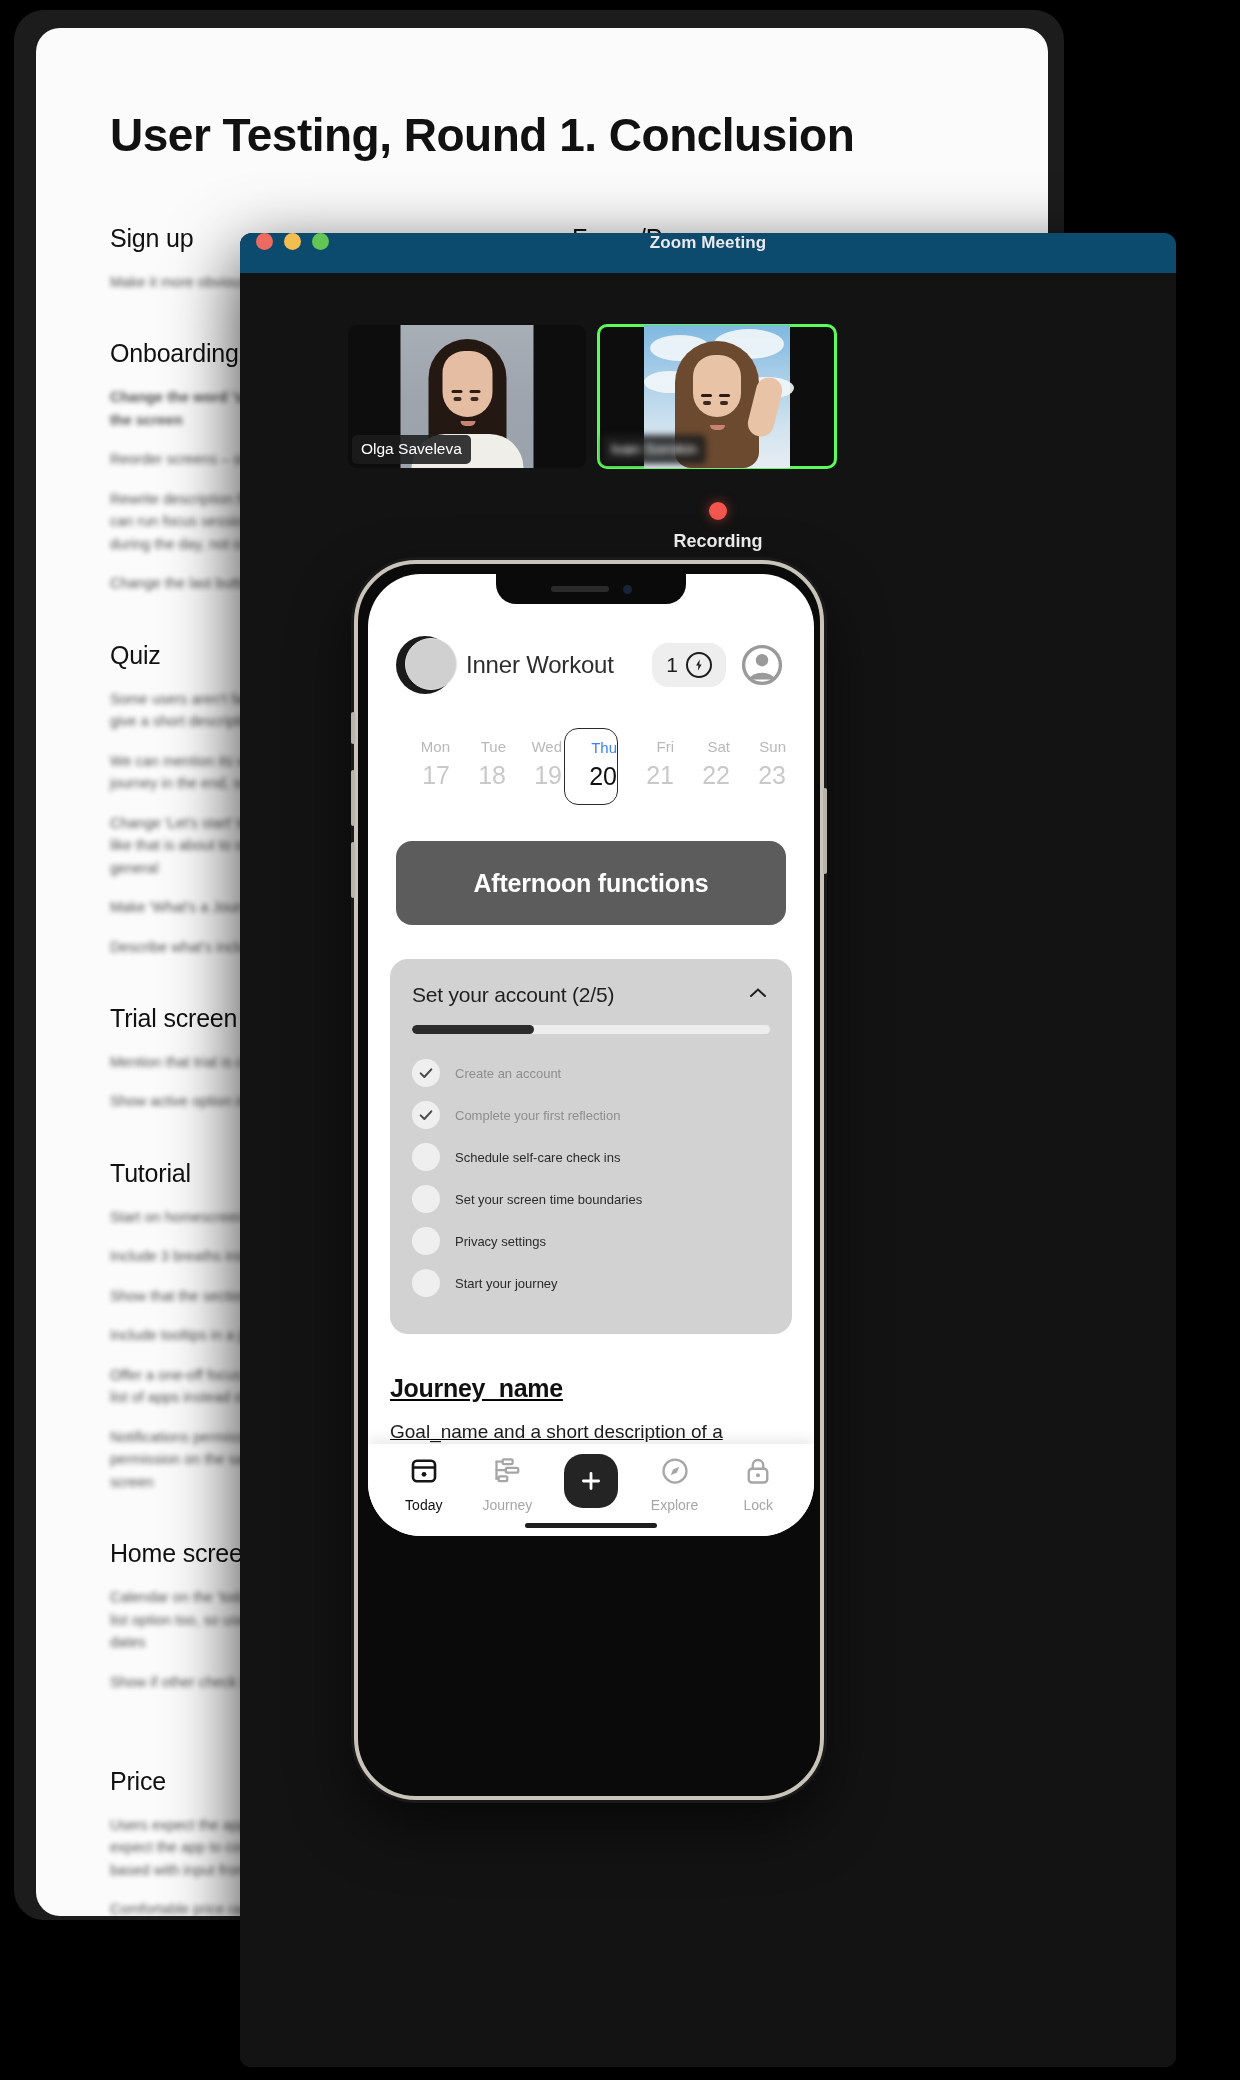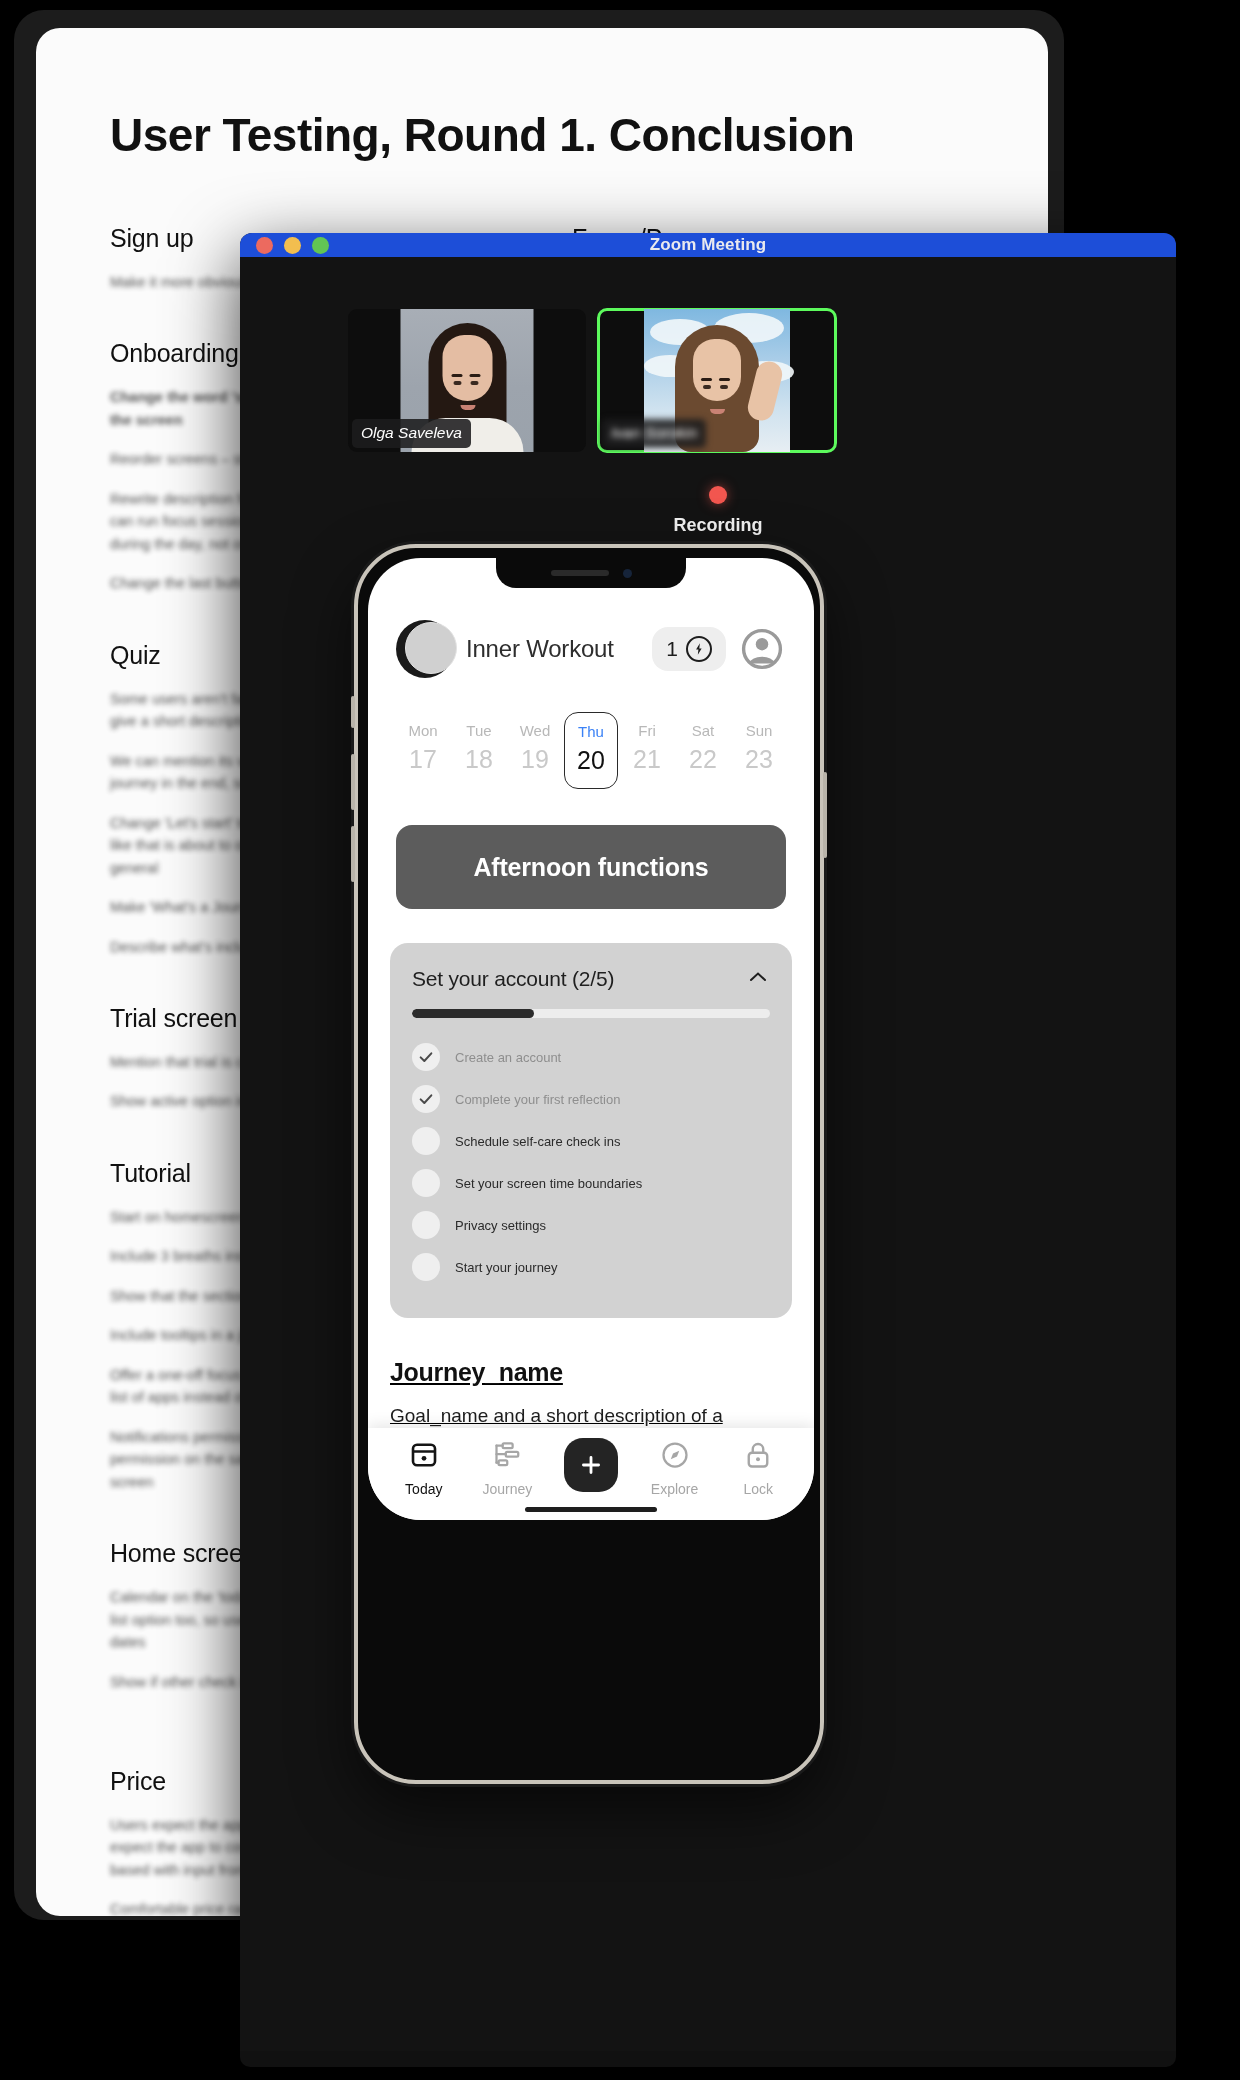--- a/index.html
+++ b/index.html
@@ -74,24 +74,24 @@
     left: 240px;
     top: 233px;
     width: 936px;
     height: 1834px;
     background: #111111;
     border-radius: 12px 12px 10px 10px;
     overflow: hidden;
     box-shadow: 0 22px 70px rgba(0,0,0,0.75);
   }
   .zoom-titlebar {
-    height: 24px;
-    background: #1d4ed8;
-    display: flex;
-    align-items: center;
+    height: 40px;
+    background: #0c4a6e;
+    display: flex;
+    align-items: flex-start;
     position: relative;
   }
   .traffic {
     display: flex;
     gap: 11px;
     margin-left: 16px;
   }
   .dot { width: 17px; height: 17px; border-radius: 50%; }
   .dot.red { background: #ec6a5f; }
   .dot.yellow { background: #f2be4f; }
@@ -109,21 +109,20 @@
     position: relative;
     height: 1794px;
     background: #131313;
   }
 
   
   .tiles {
     display: flex;
     gap: 12px;
     padding: 52px 0 0 108px;
-    font-style: italic;
   }
   .tile {
     width: 238px;
     height: 143px;
     border-radius: 9px;
     position: relative;
     overflow: hidden;
     background: #0d0d0d;
   }
   .tile.active { outline: 3px solid #5dfa5d; outline-offset: -2px; }
@@ -307,21 +306,21 @@
   .avatar-icon { width: 48px; height: 48px; flex: 0 0 auto; }
 
   
   .week {
     display: flex;
     justify-content: space-between;
     padding: 34px 28px 0 28px;
   }
   .day {
     width: 54px;
-    text-align: center;
+    text-align: right;
     padding: 10px 0 13px 0;
     border-radius: 14px;
   }
   .day.sel {
     border: 1.6px solid #2a2a2a;
   }
   .day-name { font-size: 15px; color: #b8b8b8; margin-bottom: 6px; }
   .day-num  { font-size: 25px; color: #c9c9c9; }
   .day.sel .day-name { color: #3b82f6; }
   .day.sel .day-num  { color: #111111; }

